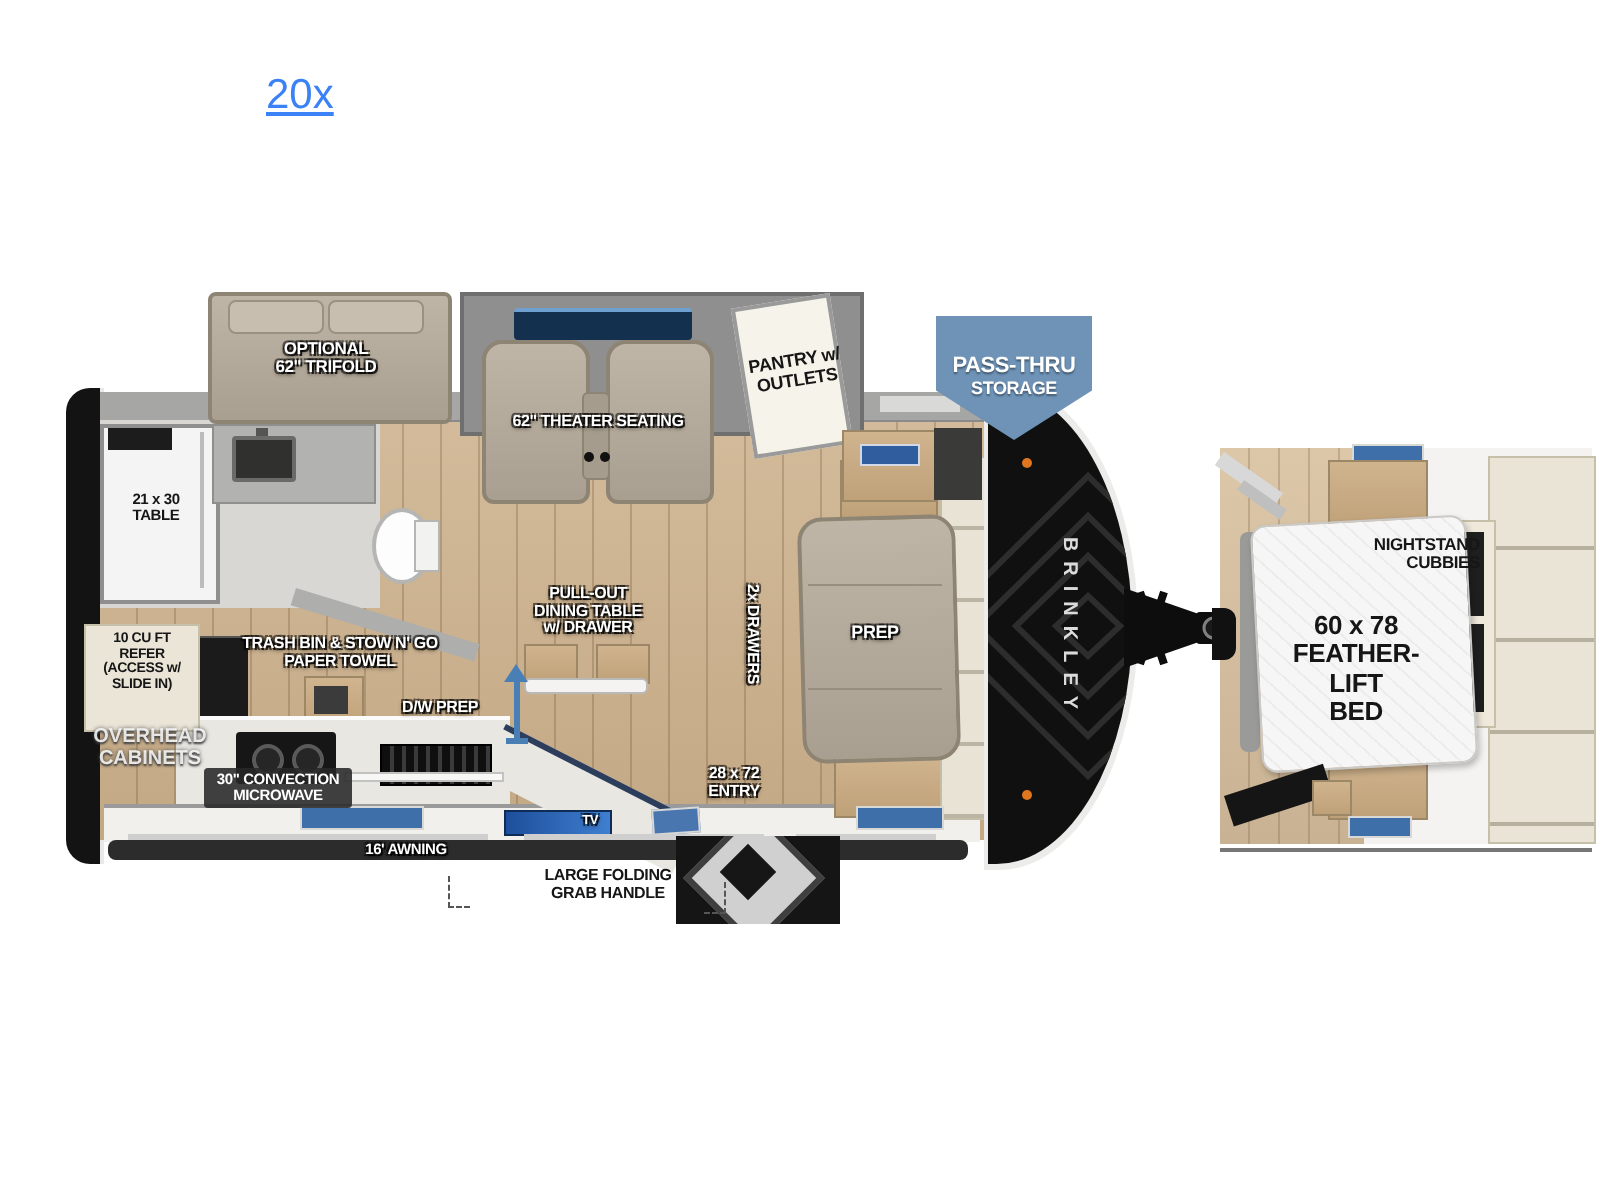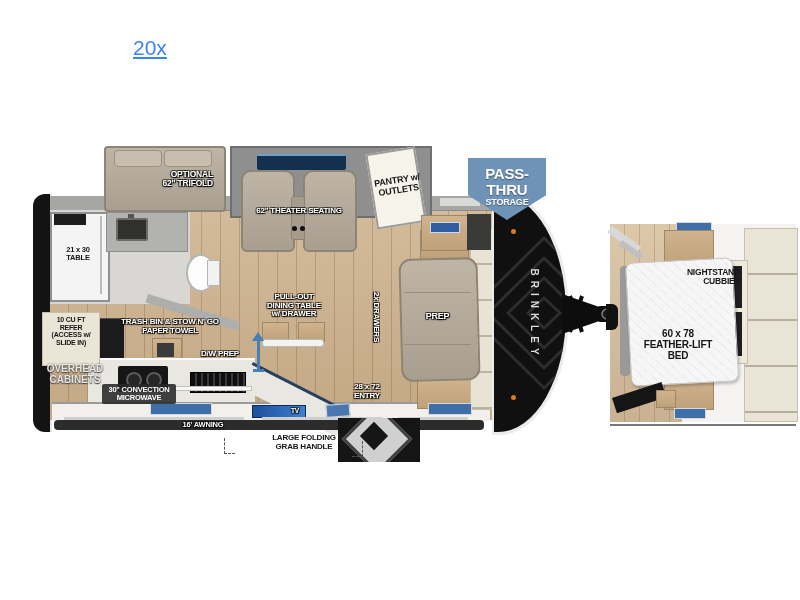--- a/index.html
+++ b/index.html
@@ -93,21 +93,21 @@
   <div class="abs" style="left:291px;top:196px;width:12px;height:42px;background:#a59c8d;border:1px solid #8d8474;border-radius:3px;"></div>
   <div class="abs" style="left:292px;top:226px;width:5px;height:5px;background:#111;border-radius:50%;"></div>
   <div class="abs" style="left:300px;top:226px;width:5px;height:5px;background:#111;border-radius:50%;"></div>
   <div class="abs lw ctr" style="left:251px;top:207px;width:96px;font-size:8px;">
     <span>62" THEATER SEATING</span>
   </div>
 
   <div class="abs taupe" style="left:104px;top:146px;width:118px;height:62px;border-radius:4px;"></div>
   <div class="abs" style="left:114px;top:150px;width:46px;height:15px;background:#c7beaf;border:1px solid #9a9181;border-radius:4px;"></div>
   <div class="abs" style="left:164px;top:150px;width:46px;height:15px;background:#c7beaf;border:1px solid #9a9181;border-radius:4px;"></div>
-  <div class="abs lw ctr" style="left:113px;top:170px;width:100px;font-size:8.5px;text-align:right;">
+  <div class="abs lw ctr" style="left:113px;top:170px;width:100px;font-size:8.5px;">
     <div>OPTIONAL</div>
     <div>62" TRIFOLD</div>
   </div>
 
   <div class="abs" style="left:371px;top:150px;width:46px;height:72px;background:#f6f3ea;border:2px solid #9a9a9a;transform:rotate(-9deg);"></div>
   <div class="abs lb ctr" style="left:352px;top:176px;width:92px;font-size:9px;transform:rotate(-9deg);">
     <div>PANTRY w/</div>
     <div>OUTLETS</div>
   </div>
   <div class="abs tan" style="left:421px;top:215px;width:46px;height:34px;"></div>
@@ -133,21 +133,21 @@
   <svg class="abs" width="52" height="56" style="left:562px;top:286px;">
     <polygon points="0,8 46,24 46,32 0,48" fill="#0d0d0d"></polygon>
     <line x1="8" y1="10" x2="20" y2="46" stroke="#0d0d0d" stroke-width="4"></line>
     <line x1="20" y1="10" x2="8" y2="46" stroke="#0d0d0d" stroke-width="4"></line>
     <rect x="36" y="20" width="12" height="16" rx="2" fill="#0d0d0d"></rect>
     <circle cx="45" cy="28" r="5" fill="#1a1a1a" stroke="#808080" stroke-width="1.5"></circle>
   </svg>
 
   <div class="abs ctr" style="left:468px;top:158px;width:78px;height:62px;background:#6e93b7;
               clip-path:polygon(0 0,100% 0,100% 60%,50% 100%,0 60%);filter:drop-shadow(0 1px 1px rgba(0,0,0,.35));">
-    <div class="lw" style="font-size:15px;margin-top:8px;text-shadow:0 1px 1px rgba(0,0,0,.4);">PASS-THRU</div>
+    <div class="lw" style="font-size:11px;margin-top:20px;text-shadow:0 1px 1px rgba(0,0,0,.4);">PASS-THRU</div>
     <div class="lw" style="font-size:9px;text-shadow:0 1px 1px rgba(0,0,0,.4);">STORAGE</div>
   </div>
 
   <div class="abs" style="left:150px;top:403px;width:60px;height:10px;background:#3f6fa8;border:1px solid #d8d8d6;"></div>
   <div class="abs" style="left:428px;top:403px;width:42px;height:10px;background:#3f6fa8;border:1px solid #d8d8d6;"></div>
   <div class="abs" style="left:252px;top:405px;width:52px;height:11px;background:linear-gradient(90deg,#1d4f9c,#3f7fd0);border:1px solid #0e2c55;">
     <span class="lw" style="position:absolute;right:6px;top:1px;font-size:6.5px;">TV</span>
   </div>
   <div class="abs" style="left:326px;top:404px;width:22px;height:11px;background:#4a76b0;border:1px solid #d8d8d6;transform:rotate(-4deg);"></div>
 
@@ -219,21 +219,21 @@
   <div class="abs tan" style="left:664px;top:378px;width:48px;height:30px;"></div>
   <div class="abs" style="left:674px;top:408px;width:30px;height:9px;background:#3f6fa8;border:1px solid #d8d8d6;"></div>
 
   <div class="abs" style="left:620px;top:266px;width:10px;height:110px;background:#9a9a98;border-radius:4px;"></div>
   <div class="abs" style="left:628px;top:260px;width:106px;height:122px;border:1px solid #c9c9c7;border-radius:8px;transform:rotate(-3deg);
               background:repeating-linear-gradient(45deg,#f6f6f6 0 6px,#ececec 6px 7px);box-shadow:1px 2px 3px rgba(0,0,0,.25);"></div>
   <div class="abs lb" style="left:652px;top:268px;width:88px;font-size:8.5px;text-align:right;">
     <div>NIGHTSTAND</div>
     <div>CUBBIES</div>
   </div>
-  <div class="abs lb ctr" style="left:636px;top:306px;width:84px;font-size:10px;margin-top:22px;">
+  <div class="abs lb ctr" style="left:636px;top:306px;width:84px;font-size:13px;">
     <div>60 x 78</div>
     <div>FEATHER-LIFT</div>
     <div>BED</div>
   </div>
 
   <div class="abs" style="left:606px;top:304px;width:12px;height:26px;background:#111;border-radius:0 6px 6px 0;"></div>
   <div class="abs" style="left:612px;top:398px;width:52px;height:16px;background:#151515;transform:rotate(-18deg);transform-origin:left top;"></div>
   <div class="abs tan" style="left:656px;top:390px;width:18px;height:16px;"></div>
   <div class="abs" style="left:610px;top:424px;width:186px;height:2px;background:#777;"></div>
 

